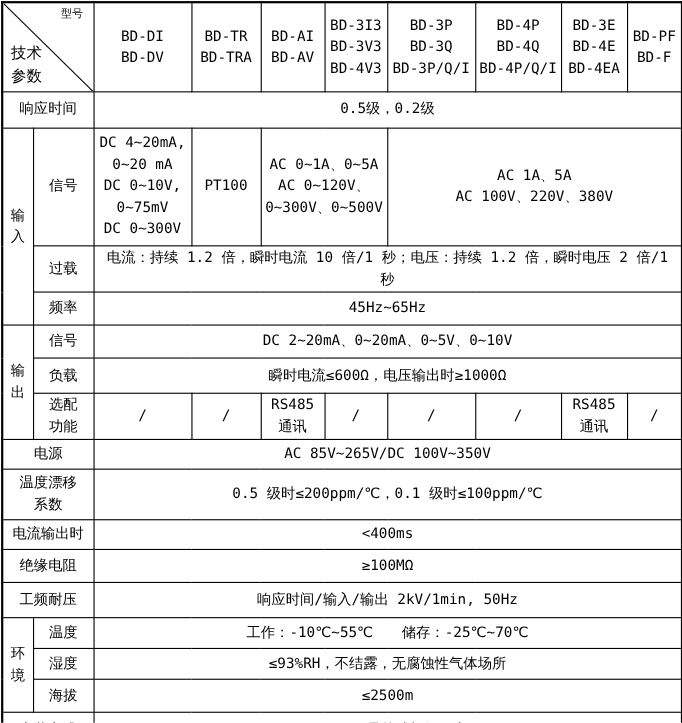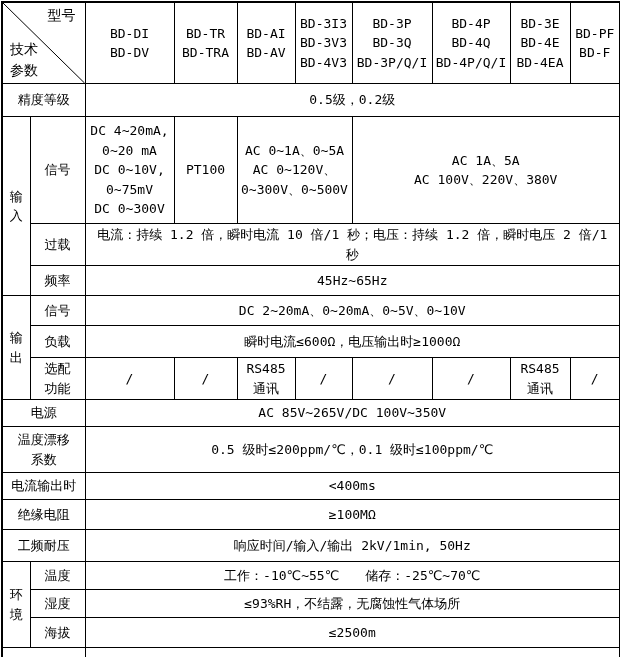--- a/index.html
+++ b/index.html
@@ -40,21 +40,21 @@
   }
   td.corner svg.diag {
     position: absolute;
     left: 0; top: 0;
     width: 100%; height: 100%;
   }
   .corner-model {
     position: absolute;
     top: 2px;
     right: 9px;
-    font-size: 14px;
+    font-size: 10px;
     text-align: right;
   }
   .corner-param {
     position: absolute;
     left: 7px;
     bottom: 2px;
     text-align: left;
     font-size: 14px;
     line-height: 1.45;
     font-family: Liberation Mono, monospace;
@@ -105,21 +105,21 @@
 BD-4Q
 BD-4P/Q/I</td>
     <td>BD-3E
 BD-4E
 BD-4EA</td>
     <td>BD-PF
 BD-F</td>
   </tr>
 
   <tr style="height:33px">
-    <td colspan="2">精度等级</td>
+    <td colspan="2">响应时间</td>
     <td colspan="8">0.5级，0.2级</td>
   </tr>
 
   <tr style="height:107px">
     <td rowspan="3" class="section-label">输
 入</td>
     <td>信号</td>
     <td class="dense">DC 4~20mA,
 0~20 mA
 DC 0~10V,

